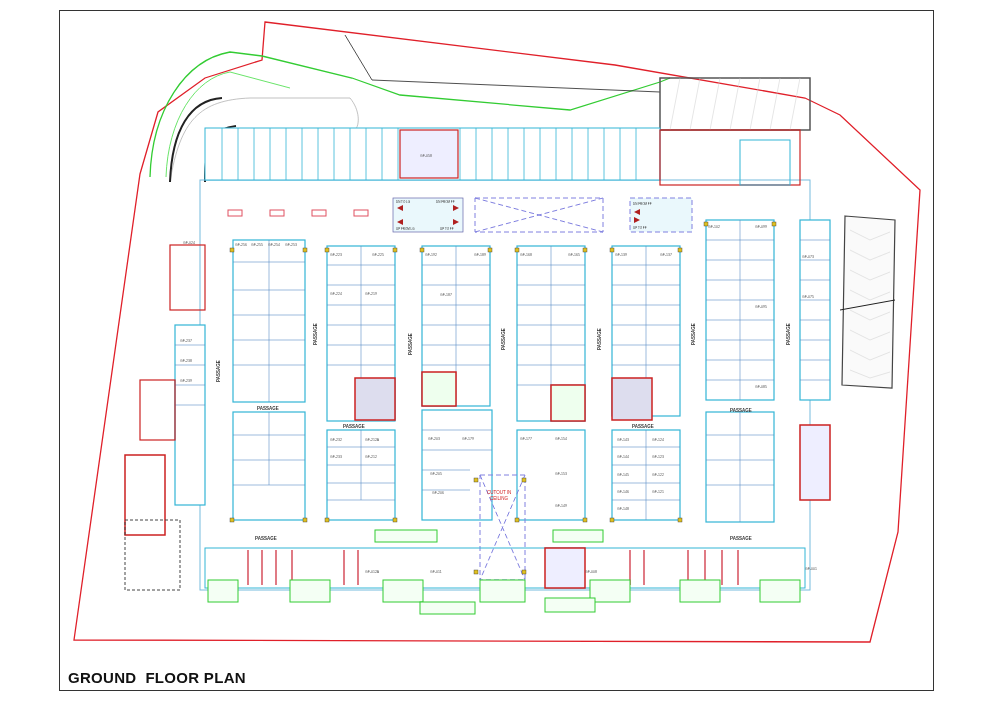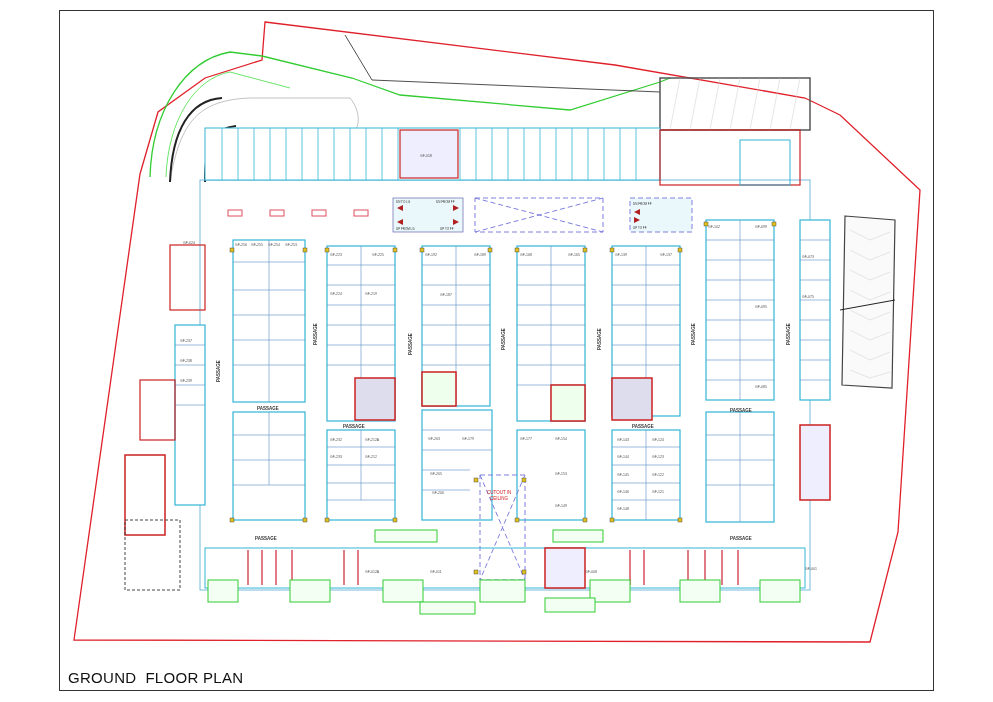--- a/index.html
+++ b/index.html
@@ -1,19 +1,19 @@
 <!DOCTYPE html>
 <html><head>
 <meta charset="utf-8">
 <style>
   html,body{margin:0;padding:0;background:#fff;}
   body{width:993px;height:702px;position:relative;overflow:hidden;font-family:"Liberation Sans",sans-serif;}
   .frame{position:absolute;left:59px;top:10px;width:875px;height:681px;border:1px solid #333;box-sizing:border-box;}
   svg{position:absolute;left:0;top:0;}
-  .plan-title{position:absolute;left:68px;top:669px;font-weight:normal;font-size:15px;color:#111;letter-spacing:0.3px;white-space:pre;}
+  .plan-title{position:absolute;left:68px;top:669px;font-weight:bold;font-size:15px;color:#111;letter-spacing:0.3px;white-space:pre;}
   .lbl{font-family:"Liberation Sans",sans-serif;fill:#333;}
 </style>
 </head>
 <body>
 
 <div class="frame"></div>
 
 <svg width="993" height="702" viewBox="0 0 993 702">
 
   <polygon points="265,22 615,65 805,98 840,115 920,190 898,532 870,642 74,640 140,174 158,112 205,78 262,60" fill="none" stroke="#e0202a" stroke-width="1.3"></polygon>

